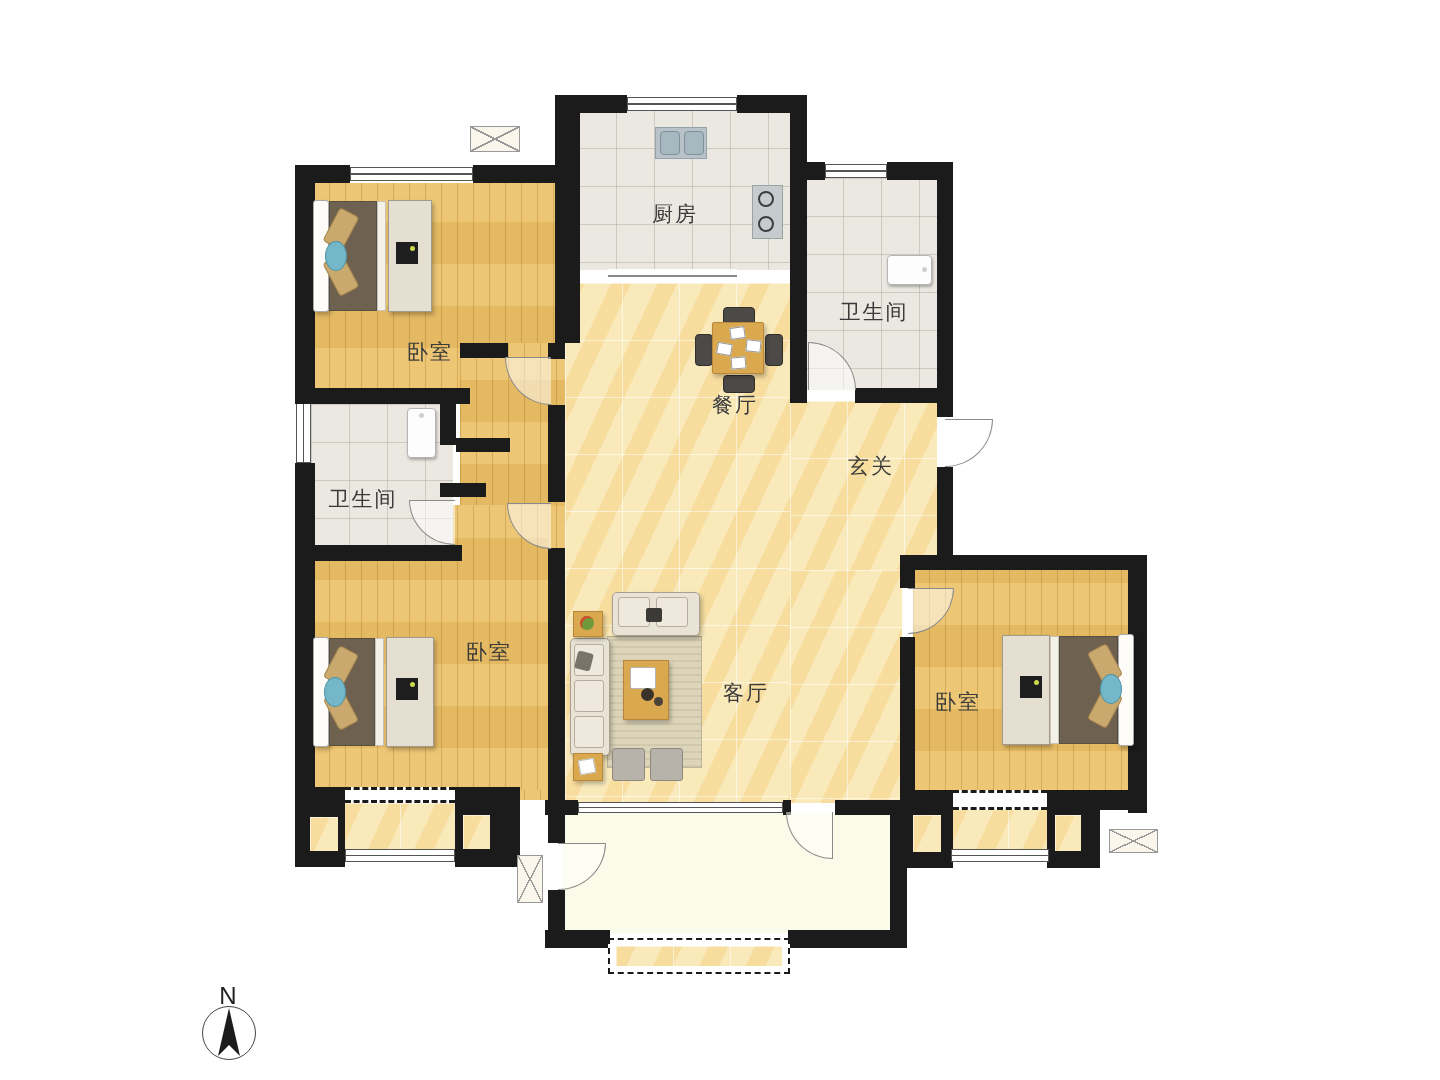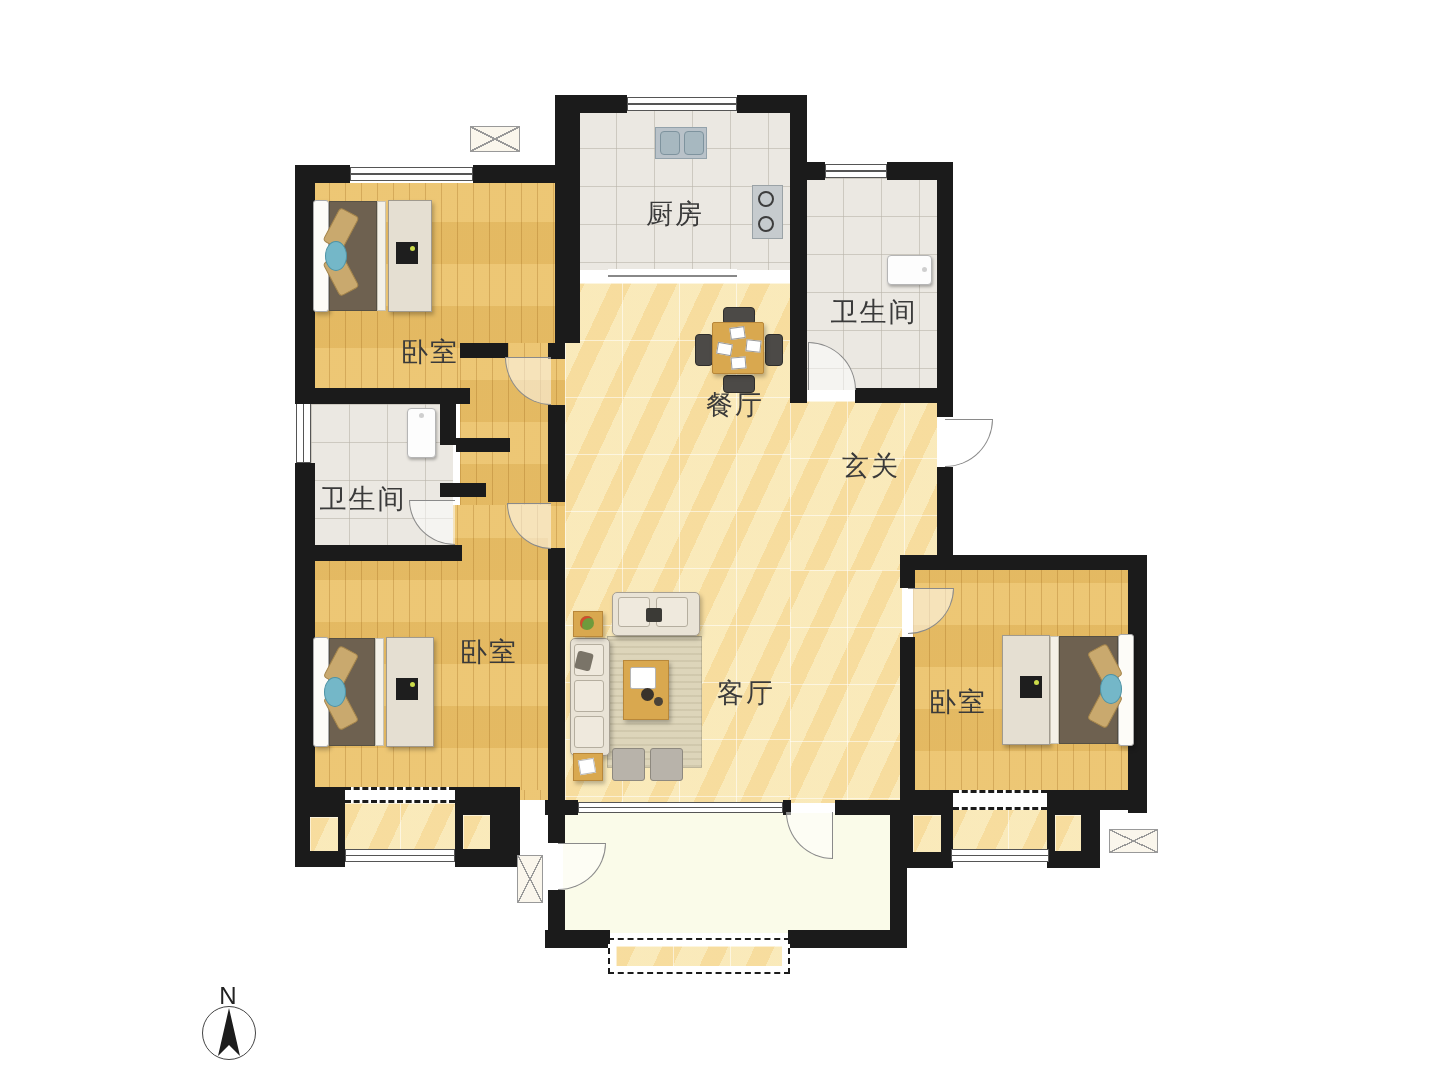--- a/index.html
+++ b/index.html
@@ -26,21 +26,21 @@
   .win{position:absolute;background:#fff;border:1px solid #555;box-sizing:border-box;}
   .winh{background-image:linear-gradient(to bottom, transparent calc(50% - .6px), #555 calc(50% - .6px), #555 calc(50% + .6px), transparent calc(50% + .6px));}
   .winv{background-image:linear-gradient(to right, transparent calc(50% - .6px), #555 calc(50% - .6px), #555 calc(50% + .6px), transparent calc(50% + .6px));}
   .thresh{position:absolute;background:#fff;background-image:linear-gradient(to bottom, transparent calc(50% - .6px), #888 calc(50% - .6px), #888 calc(50% + .6px), transparent calc(50% + .6px));}
   .dash-open{position:absolute;background:#fff;border-top:3px dashed #1b1b1b;border-bottom:3px dashed #1b1b1b;box-sizing:border-box;}
   .arc{position:absolute;background:rgba(255,255,255,.5);box-sizing:border-box;}
   .xbox{position:absolute;background:#faf6ec;border:1px solid #999;box-sizing:border-box;
         background-image:
           linear-gradient(to bottom right, transparent calc(50% - .7px), #999 calc(50% - .7px), #999 calc(50% + .7px), transparent calc(50% + .7px)),
           linear-gradient(to top right, transparent calc(50% - .7px), #999 calc(50% - .7px), #999 calc(50% + .7px), transparent calc(50% + .7px));}
-  .lbl{position:absolute;transform:translate(-50%,-50%);font-size:27px;color:#3a3a3a;letter-spacing:2px;white-space:nowrap;}
+  .lbl{position:absolute;transform:translate(-50%,-50%);font-size:21px;color:#3a3a3a;letter-spacing:2px;white-space:nowrap;}
   .furn{position:absolute;box-sizing:border-box;}
   .shadow{box-shadow:2px 3px 4px rgba(0,0,0,.25);}
   .wardrobe{background:#e5dfd2;border:1px solid #a09a8e;}
   .tv{position:absolute;background:#1e1e1e;}
   .tv .dot{position:absolute;right:3px;top:4px;width:5px;height:5px;border-radius:50%;background:#cbdb4a;}
   .pillow{position:absolute;background:#c9a96e;border:1px solid #a5854c;border-radius:4px;}
   .bluepad{position:absolute;background:#74b7c8;border:1px solid #4f93a5;border-radius:50%;}
   .sofa{background:#e9e3d6;border:1px solid #a7a093;border-radius:5px;}
   .woodfurn{background:#d9a84f;border:1px solid #b8873a;}
   .chair{position:absolute;background:#4c4a47;border:1px solid #2f2e2c;border-radius:4px;}

